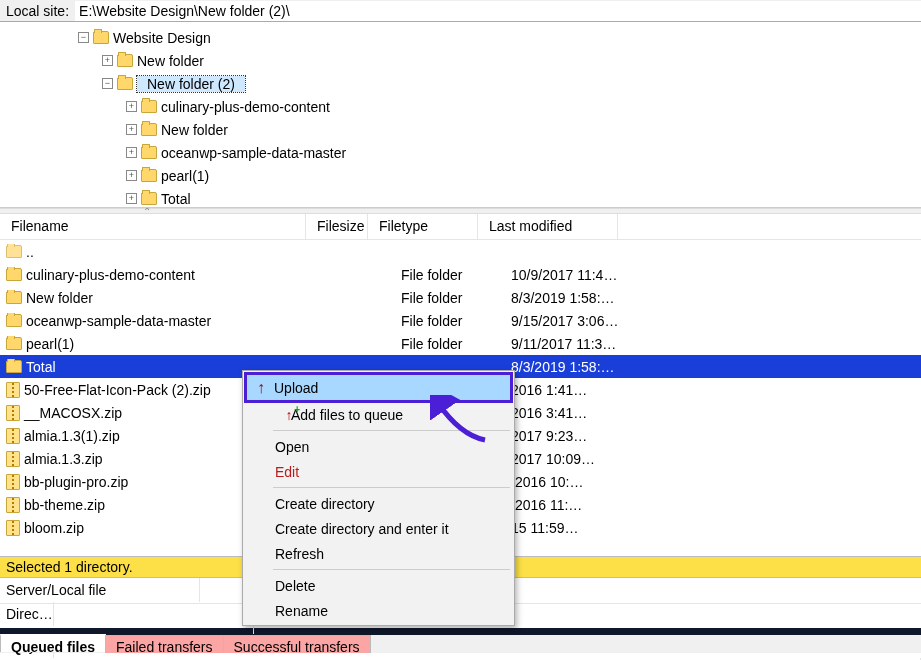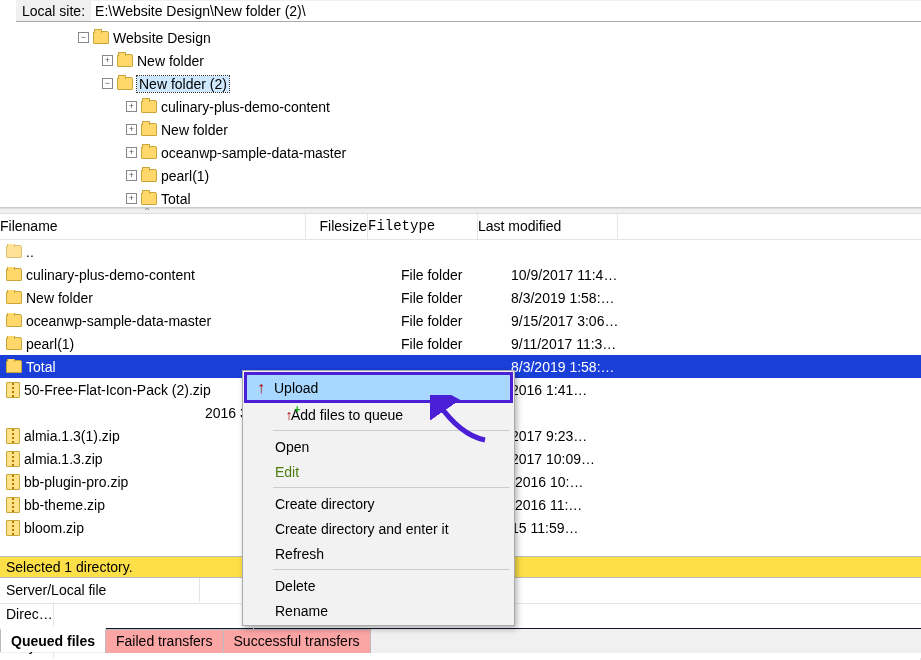--- a/index.html
+++ b/index.html
@@ -1,36 +1,36 @@
 <!DOCTYPE html>
 <html><head>
 <meta charset="utf-8">
 <style>
 * { box-sizing: border-box; margin: 0; padding: 0; font-family: "Segoe UI", Tahoma, sans-serif; font-size: 14px; }
 body { background: #fff; color: #000; width: 921px; height: 660px; overflow: hidden; position: relative; }
 
-.path-bar { display: flex; align-items: center; border-bottom: 1px solid #aaa; height: 22px; background: #f0f0f0; margin-left: 16px; }
+.path-bar { display: flex; align-items: center; border-bottom: 1px solid #aaa; height: 22px; background: #f0f0f0; }
 .path-bar .label { padding: 0 6px; background: #f0f0f0; }
 .path-bar input { flex: 1; border: none; padding: 2px 4px; height: 20px; font-size: 14px; outline: none; }
 
 .tree-pane { height: 186px; overflow: hidden; border-bottom: 1px solid #ccc; padding: 4px 0 0 50px; background: #fff; position: relative; }
 .tree-row { display: flex; align-items: center; height: 23px; gap: 4px; }
 .tree-indent { display: inline-block; }
 .expander { width: 11px; height: 11px; border: 1px solid #888; display: inline-flex; align-items: center; justify-content: center; font-size: 9px; line-height: 9px; color: #555; background: #fff; cursor: pointer; }
 .folder-icon { width: 16px; height: 13px; background: #ffd76a; border: 1px solid #c9a63a; border-radius: 2px 2px 1px 1px; position: relative; }
 .folder-icon::before { content: ""; position: absolute; top: -3px; left: 0; width: 6px; height: 3px; background: #ffd76a; border: 1px solid #c9a63a; border-bottom: none; border-radius: 1px 1px 0 0; }
 
 .splitter { height: 6px; background: #f0f0f0; border-top: 1px solid #ddd; border-bottom: 1px solid #ddd; position: relative; }
 .splitter::after { content: "⌃"; position: absolute; left: 143px; top: -3px; font-size: 10px; color: #888; }
 
 .list-header { display: flex; height: 26px; background: #fff; border-bottom: 1px solid #e5e5e5; }
-.list-header .col { padding: 4px 0; border-right: 1px solid #e5e5e5; }
+.list-header .col { padding: 4px 11px; border-right: 1px solid #e5e5e5; }
 .col-name { width: 306px; }
 .col-size { width: 62px; text-align: right; }
-.col-type { width: 110px; font-family: Liberation Mono, monospace; }
+.col-type { width: 110px; }
 .col-mod { width: 140px; }
 
 .file-list { height: 316px; overflow: hidden; background: #fff; }
 .file-row { display: flex; align-items: center; height: 23px; }
 .file-row.sel { background: #1a3fd9; color: #fff; }
 .file-row .cell { padding: 0 6px; white-space: nowrap; overflow: hidden; }
 .file-row .name-cell { width: 306px; display: flex; align-items: center; gap: 4px; }
 .file-row .size-cell { width: 62px; text-align: right; }
 .file-row .type-cell { width: 110px; margin-left: 27px; }
 .file-row .mod-cell { width: 140px; }
@@ -43,29 +43,29 @@
 .queue-header { display: flex; height: 26px; background: #fff; border-bottom: 1px solid #e5e5e5; flex-direction: column; }
 .queue-header .col { padding: 4px 6px; border-right: 1px solid #e5e5e5; }
 .q-file { width: 200px; }
 .q-dir { width: 54px; }
 .q-big { width: 254px; }
 .q-pri { width: 54px; text-align: center; }
 .q-stat { flex: 1; }
 
 .queue-body { height: 24px; background: #fff; }
 
-.tabs { display: flex; height: 25px; background: #f0f0f0; border-top: 1px solid #0f172a; }
+.tabs { display: flex; height: 25px; background: #f0f0f0; border-top: 7px solid #0f172a; }
 .tab { padding: 3px 10px; border: 1px solid #bbb; border-bottom: none; background: #fca5a5; margin-right: -1px; cursor: pointer; }
 .tab.active { background: #fff; font-weight: bold; position: relative; top: -1px; border-top: 2px solid #fff; }
 .tab.active::before { content: ""; position: absolute; left: 0; right: 0; top: -2px; height: 2px; background: #fff; }
 
 .context-menu { position: absolute; left: 242px; top: 370px; width: 273px; background: #f2f2f2; border: 1px solid #aaa; box-shadow: 2px 3px 6px rgba(0,0,0,0.3); z-index: 100; padding: 2px; }
 .menu-item { display: flex; align-items: center; height: 25px; padding: 0 8px 0 30px; position: relative; cursor: pointer; }
 .menu-item.highlighted { background: #a8d8ff; border: 3px solid #4b1fd6; padding: 0 5px 0 27px; height: 31px; margin: -1px; }
-.menu-item.disabled { color: #4d7c0f; cursor: default; }
+.menu-item.disabled { color: #b91c1c; cursor: default; }
 .menu-sep { height: 1px; background: #ccc; margin: 3px 2px 3px 28px; }
 .menu-icon { position: absolute; left: 6px; width: 16px; height: 16px; display: flex; align-items: center; justify-content: center; }
 .up-arrow { color: #b00000; font-size: 16px; font-weight: bold; }
 .up-arrow-plus { color: #b00000; font-size: 14px; font-weight: bold; position: relative; }
 .up-arrow-plus::after { content: "+"; color: #0a0; font-size: 10px; position: absolute; right: -3px; top: -3px; font-weight: bold; }
 
 .pointer-arrow { position: absolute; left: 430px; top: 395px; z-index: 200; pointer-events: none; }
 .pointer-arrow svg { width: 60px; height: 50px; }
 
 </style>
@@ -87,21 +87,21 @@
     <div class="tree-row">
       <span class="tree-indent" style="width:48px"></span>
       <span class="expander">+</span>
       <span class="folder-icon"></span>
       <span>New folder</span>
     </div>
     <div class="tree-row">
       <span class="tree-indent" style="width:48px"></span>
       <span class="expander">−</span>
       <span class="folder-icon"></span>
-      <span style="background:#cde8ff;outline:1px dotted #333;padding:0 2px">New folder (2)</span>
+      <span style="background:#cde8ff;outline:1px dotted #333;padding:0 10px">New folder (2)</span>
     </div>
     <div class="tree-row">
       <span class="tree-indent" style="width:72px"></span>
       <span class="expander">+</span>
       <span class="folder-icon"></span>
       <span>culinary-plus-demo-content</span>
     </div>
     <div class="tree-row">
       <span class="tree-indent" style="width:72px"></span>
       <span class="expander">+</span>
@@ -195,20 +195,24 @@
     <div class="file-row">
       <div class="cell name-cell">
         <span class="zip-icon"></span>
         <span>50-Free-Flat-Icon-Pack (2).zip</span>
       </div>
       <div class="cell size-cell"></div>
       <div class="cell type-cell"></div>
       <div class="cell mod-cell">2016 1:41…</div>
     </div>
     <div class="file-row">
+      <div class="cell name-cell">
+        <span class="zip-icon"></span>
+        <span>__MACOSX.zip</span>
+      </div>
       <div class="cell size-cell"></div>
       <div class="cell type-cell"></div>
       <div class="cell mod-cell">2016 3:41…</div>
     </div>
     <div class="file-row">
       <div class="cell name-cell">
         <span class="zip-icon"></span>
         <span>almia.1.3(1).zip</span>
       </div>
       <div class="cell size-cell"></div>

